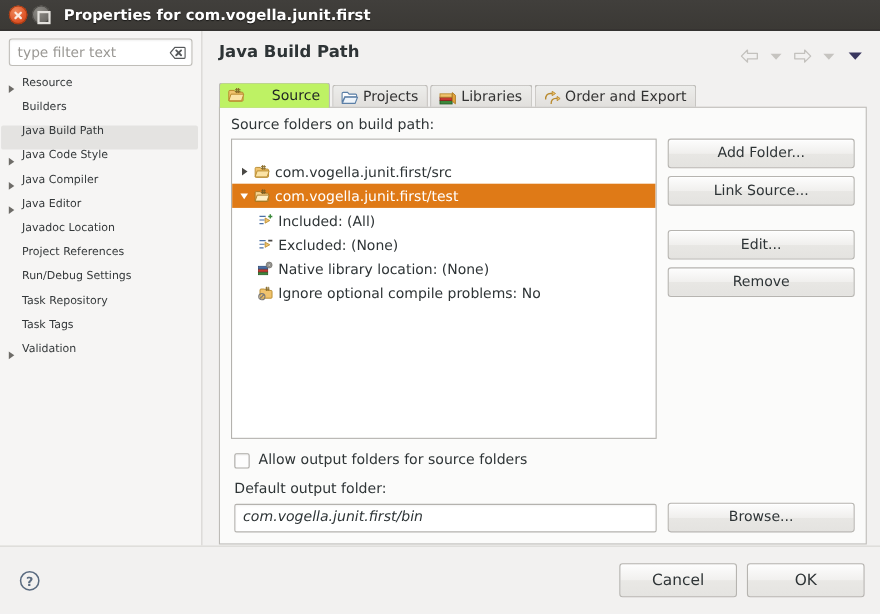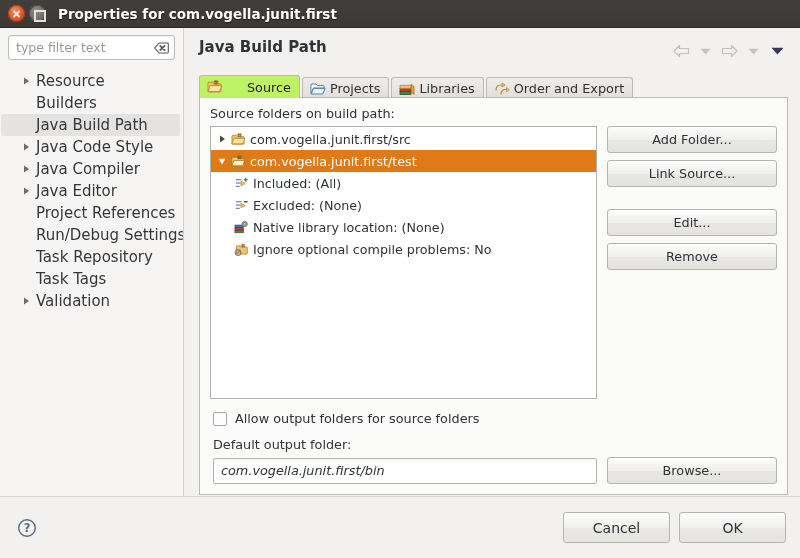--- a/index.html
+++ b/index.html
@@ -62,23 +62,23 @@
     box-shadow: inset 0 1px 2px rgba(0,0,0,.06);
   }
   .filterbox .ph { flex: 1 1 auto; color: #9a9894; font-size: 12.5px; white-space: nowrap; }
   .clear-ico {
     width: 15px; height: 12px; flex: 0 0 auto; position: relative;
   }
   .clear-ico svg { display: block; }
 
   .treelist { flex: 1 1 auto; overflow: hidden; padding-top: 2px; }
   .trow {
-    height: 22px; display: flex; align-items: center;
-    padding-left: 18px; margin: 0 3px 0 1px;
-    white-space: nowrap; font-size: 15px; color: #34383a;
+    height: 22px; display: flex; 
+    padding-left: 2px; margin: 0 3px 0 1px;
+    white-space: nowrap; font-size: 10px; color: #34383a;
     border-radius: 2px;
   }
   .trow.selected { background: #e4e3e1; }
   .twist { width: 14px; flex: 0 0 14px; display: flex; align-items: center; justify-content: center; }
   .twist svg { display: block; }
   .trow .lbl { padding-left: 3px; }
 
   
   .rightpane { flex: 1 1 auto; display: flex; flex-direction: column; min-width: 0; padding: 0 10px 0 10px; }
   .page-head { display: flex; align-items: flex-start; padding: 10px 2px 0 5px; }
@@ -115,21 +115,21 @@
     position: relative; top: -1px;
   }
   .section-label { font-size: 12.8px; color: #2e3436; margin-bottom: 5px; }
 
   .listrow { display: flex; flex: 1 1 auto; min-height: 0; gap: 10px; }
   .listbox {
     flex: 1 1 auto; min-width: 0;
     background: #ffffff;
     border: 1px solid #b4b2ae;
     overflow: hidden;
-    padding-top: 1px;
+    padding-top: 18px;
   }
   .item {
     height: 22px; display: flex; align-items: center;
     font-size: 12.7px; color: #2e3436; white-space: nowrap;
     padding-left: 3px;
   }
   .item.sel { background: #df7a17; color: #ffffff; }
   .item .arrow { width: 16px; flex: 0 0 16px; display: flex; align-items: center; justify-content: center; }
   .item .ico { width: 17px; flex: 0 0 17px; display: flex; align-items: center; justify-content: center; }
   .item .txt { padding-left: 3px; }
@@ -240,20 +240,24 @@
           </span>
           <span class="lbl">Java Compiler</span>
         </div>
         <div class="trow">
           <span class="twist">
             <svg width="7" height="8" viewBox="0 0 7 8">
                 <path d="M1 0.5 L6 4 L1 7.5 Z" fill="#6e6c68"></path>
               </svg>
           </span>
           <span class="lbl">Java Editor</span>
+        </div>
+        <div class="trow">
+          <span class="twist"></span>
+          <span class="lbl">Javadoc Location</span>
         </div>
         <div class="trow">
           <span class="twist"></span>
           <span class="lbl">Project References</span>
         </div>
         <div class="trow">
           <span class="twist"></span>
           <span class="lbl">Run/Debug Settings</span>
         </div>
         <div class="trow">

